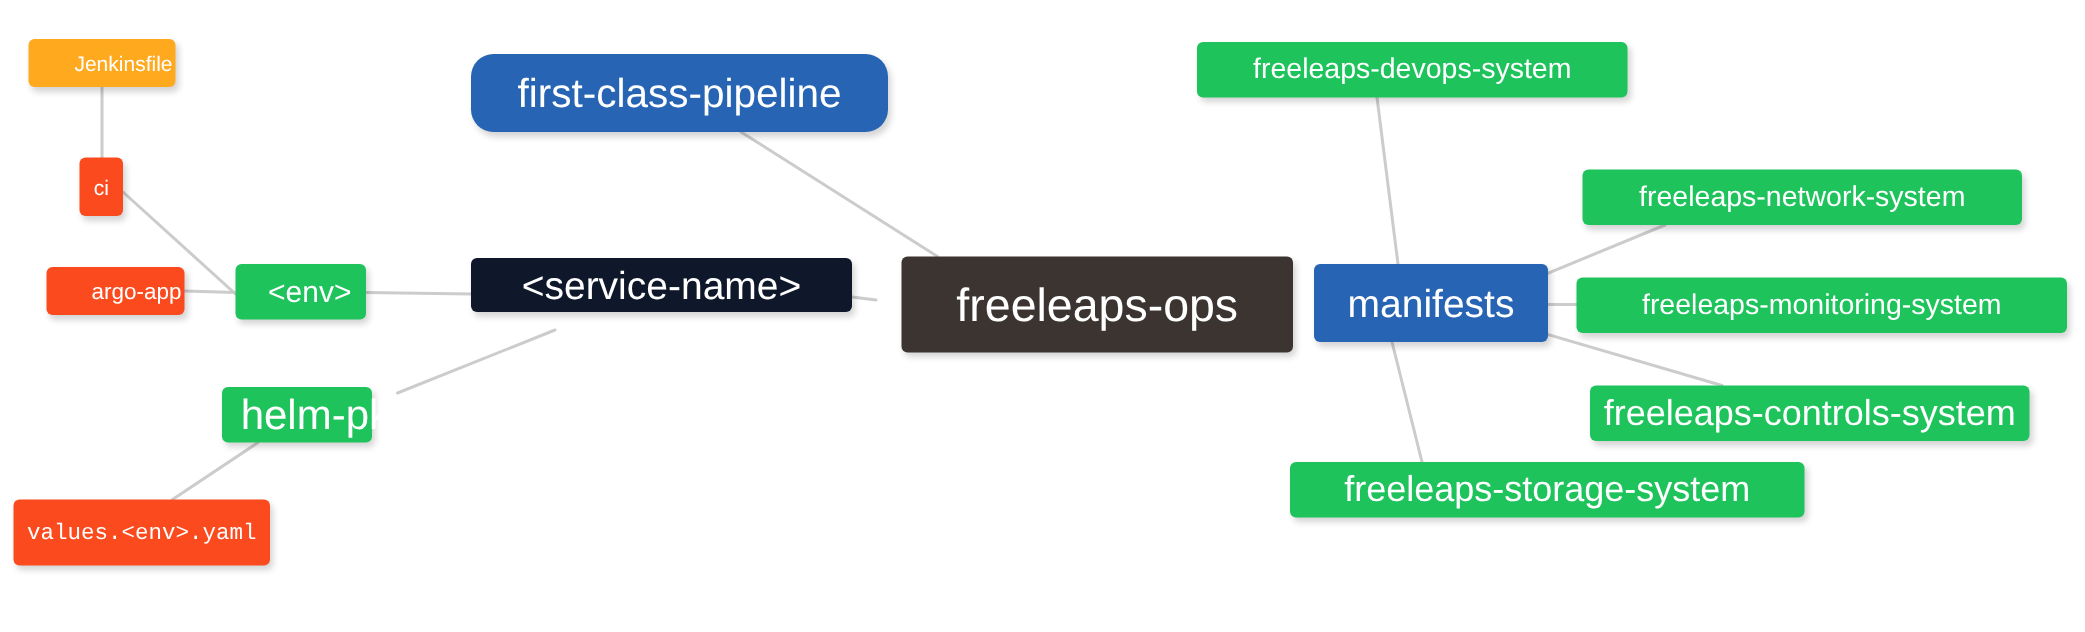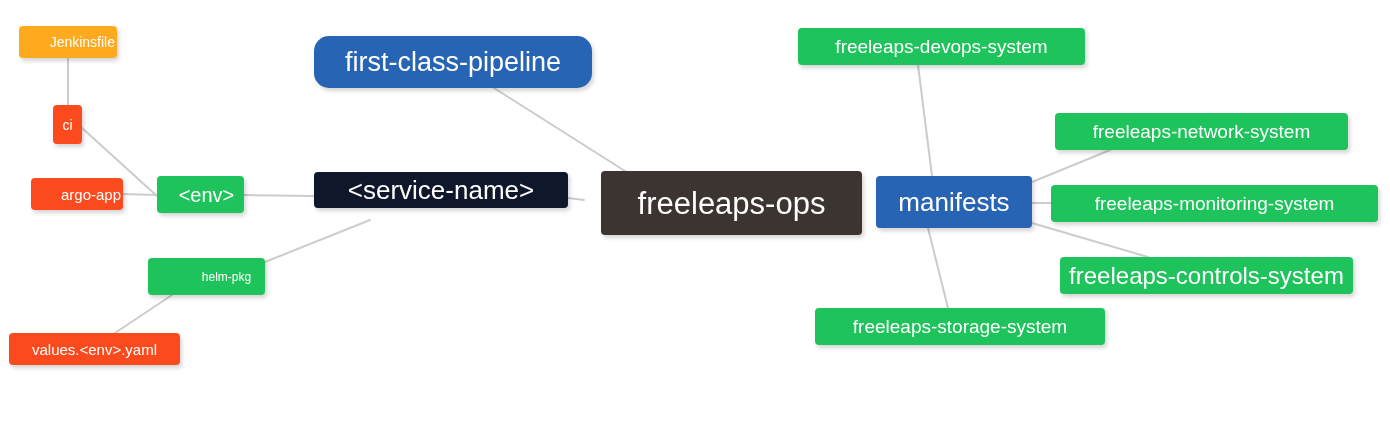--- a/index.html
+++ b/index.html
@@ -71,24 +71,24 @@
       </div>
       <div class="node" style="left: 53px; top: 105px; width: 29px; height: 39px; background: rgb(250, 74, 30); font-size: 14px;">
         <span>ci</span>
       </div>
       <div class="node" style="left: 31px; top: 178px; width: 92px; height: 32px; background: rgb(250, 74, 30); font-size: 15px; justify-content: flex-end;">
         <span>argo-app</span>
       </div>
       <div class="node" style="left: 157px; top: 176px; width: 87px; height: 37px; background: rgb(30, 195, 92); font-size: 20px; padding-left: 12px;">
         <span>&lt;env&gt;</span>
       </div>
-      <div class="node" style="left: 148px; top: 258px; width: 117px; height: 37px; background: rgb(30, 195, 92); font-size: 12px; padding-left: 40px;">
+      <div class="node" style="left: 148px; top: 258px; width: 100px; height: 37px; background: rgb(30, 195, 92); font-size: 28px; padding-left: 40px;">
         <span>helm-pkg</span>
       </div>
-      <div class="node" style="left: 9px; top: 333px; width: 171px; height: 32px; background: rgb(250, 74, 30); font-size: 15px;">
+      <div class="node" style="left: 9px; top: 333px; width: 171px; height: 44px; background: rgb(250, 74, 30); font-size: 15px; font-family: Liberation Mono, monospace;">
         <span>values.&lt;env&gt;.yaml</span>
       </div>
       <div class="node" style="left: 314px; top: 36px; width: 278px; height: 52px; background: rgb(39, 100, 179); font-size: 27px; border-radius: 15px;">
         <span>first-class-pipeline</span>
       </div>
       <div class="node" style="left: 314px; top: 172px; width: 254px; height: 36px; background: #0f172a; font-size: 26px;">
         <span>&lt;service-name&gt;</span>
       </div>
       <div class="node" style="left: 584px; top: 171px; width: 261px; height: 64px; background: rgb(59, 52, 49); font-size: 31px; margin-left: 17px;">
         <span>freeleaps-ops</span>
@@ -101,17 +101,17 @@
       </div>
       <div class="node" style="left: 1055px; top: 113px; width: 293px; height: 37px; background: rgb(30, 195, 92); font-size: 19px;">
         <span>freeleaps-network-system</span>
       </div>
       <div class="node" style="left: 1051px; top: 185px; width: 327px; height: 37px; background: rgb(30, 195, 92); font-size: 19px; align-items: center;">
         <span>freeleaps-monitoring-system</span>
       </div>
       <div class="node" style="left: 1060px; top: 257px; width: 293px; height: 37px; background: rgb(30, 195, 92); font-size: 24px;">
         <span>freeleaps-controls-system</span>
       </div>
-      <div class="node" style="left: 815px; top: 308px; width: 290px; height: 37px; background: rgb(30, 195, 92); font-size: 19px;">
+      <div class="node" style="left: 860px; top: 308px; width: 343px; height: 37px; background: rgb(30, 195, 92); font-size: 24px;">
         <span>freeleaps-storage-system</span>
       </div>
     </div>
 </div>
 
 </body></html>

